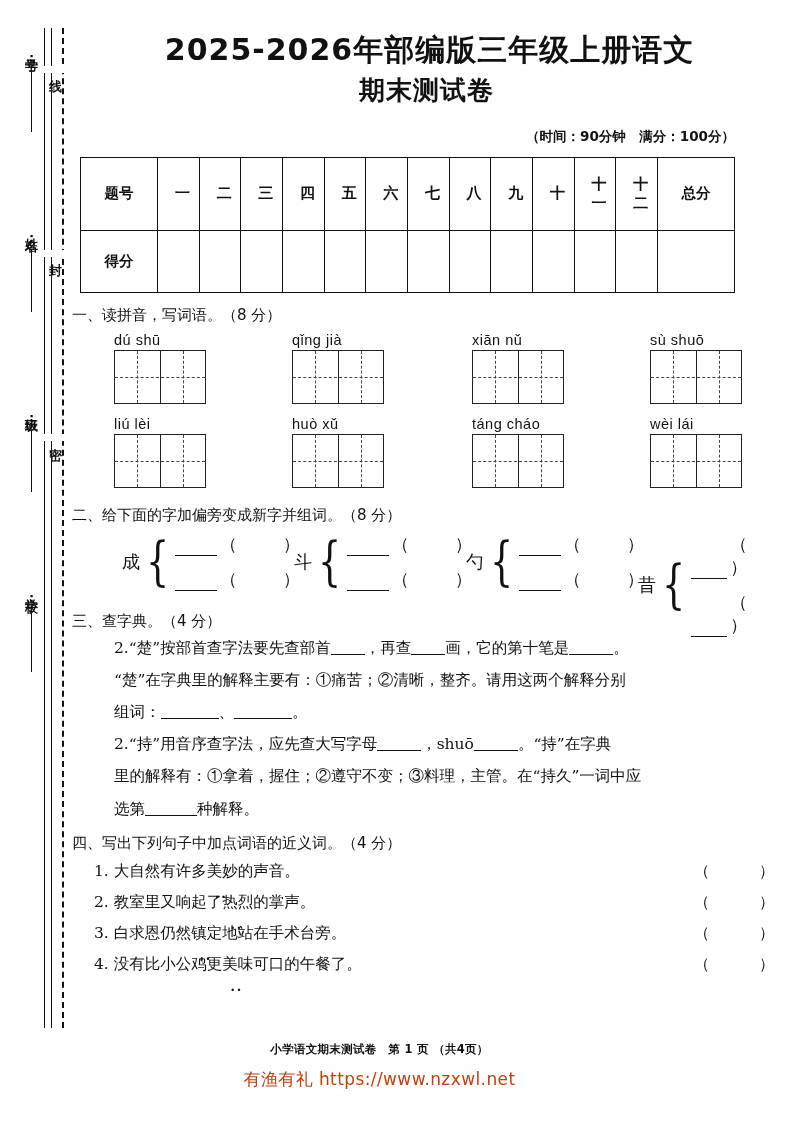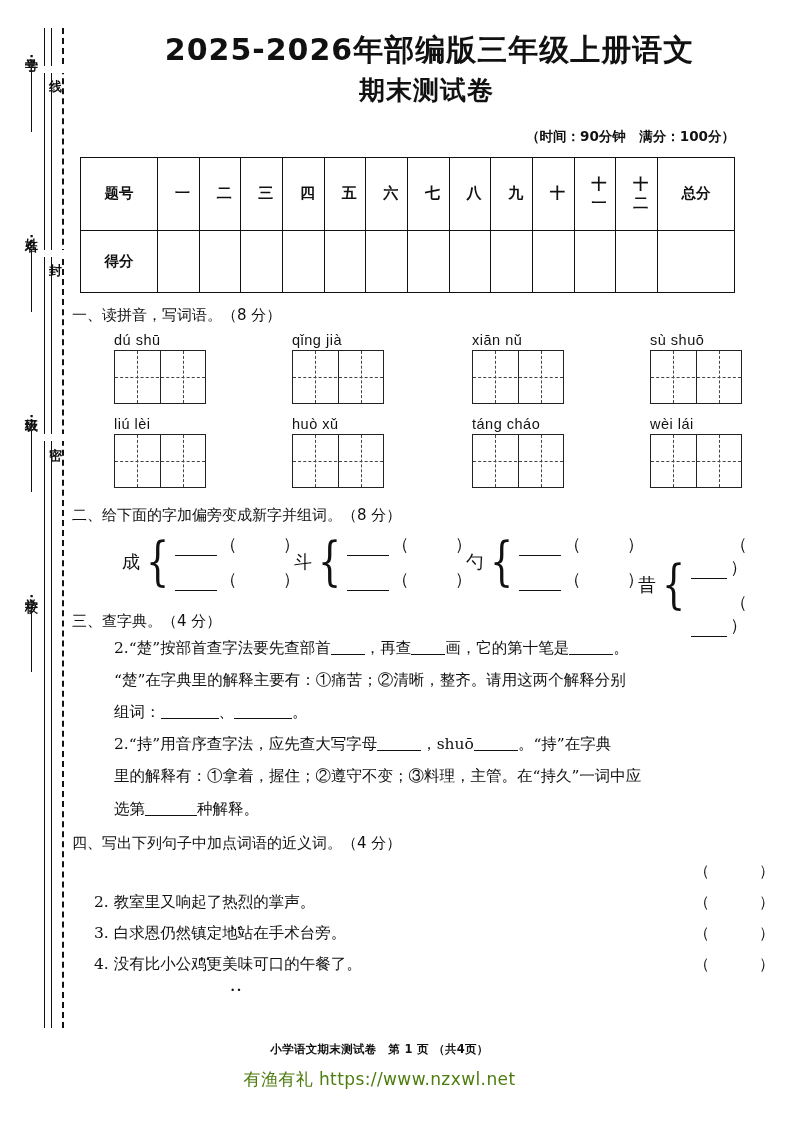--- a/index.html
+++ b/index.html
@@ -142,21 +142,21 @@
   
   .footer{
     position:absolute;left:0;right:0;top:1042px;text-align:center;
     font-family:"DejaVu Sans","Liberation Sans",sans-serif;
     font-weight:bold;font-size:11.5px;letter-spacing:0.3px;
     padding-right:34px;
   }
   .watermark{
     position:absolute;left:0;right:0;top:1068px;text-align:center;
     font-family:"DejaVu Sans","Liberation Sans",sans-serif;
-    font-size:17px;color:#4d7c0f;letter-spacing:0.4px;
+    font-size:17px;color:#c2410c;letter-spacing:0.4px;
     padding-right:34px;
   }
 </style>
 </head>
 <body>
 
 <div id="seal-sidebar">
   <div class="seal-line l1"></div>
   <div class="seal-line l2"></div>
   <div class="seal-dash"></div>
@@ -354,20 +354,21 @@
   </div>
   <div class="q" style="margin-left:42px">里的解释有：①拿着，握住；②遵守不变；③料理，主管。在“持久”一词中应</div>
   <div class="q" style="margin-left:42px">
     <span>选第</span><span class="ul w52"></span><span>种解释。</span>
   </div>
 
   <div class="sec" style="margin-top:10px">四、写出下列句子中加点词语的近义词。（4 分）</div>
 
   <div style="margin-top:8px">
     <div class="sent-row">
+      <span class="sent-text"><span>1.</span> <span>大自然有许多</span><span class="dotted">美妙</span><span>的声音。</span></span>
       <span class="sent-paren lp">（</span>
       <span class="sent-paren rp">）</span>
     </div>
     <div class="sent-row">
       <span class="sent-text"><span>2.</span> <span>教室里又响起了</span><span class="dotted">热烈</span><span>的掌声。</span></span>
       <span class="sent-paren lp">（</span>
       <span class="sent-paren rp">）</span>
     </div>
     <div class="sent-row">
       <span class="sent-text"><span>3.</span> <span>白求恩仍然</span><span class="dotted">镇定</span><span>地站在手术台旁。</span></span>

